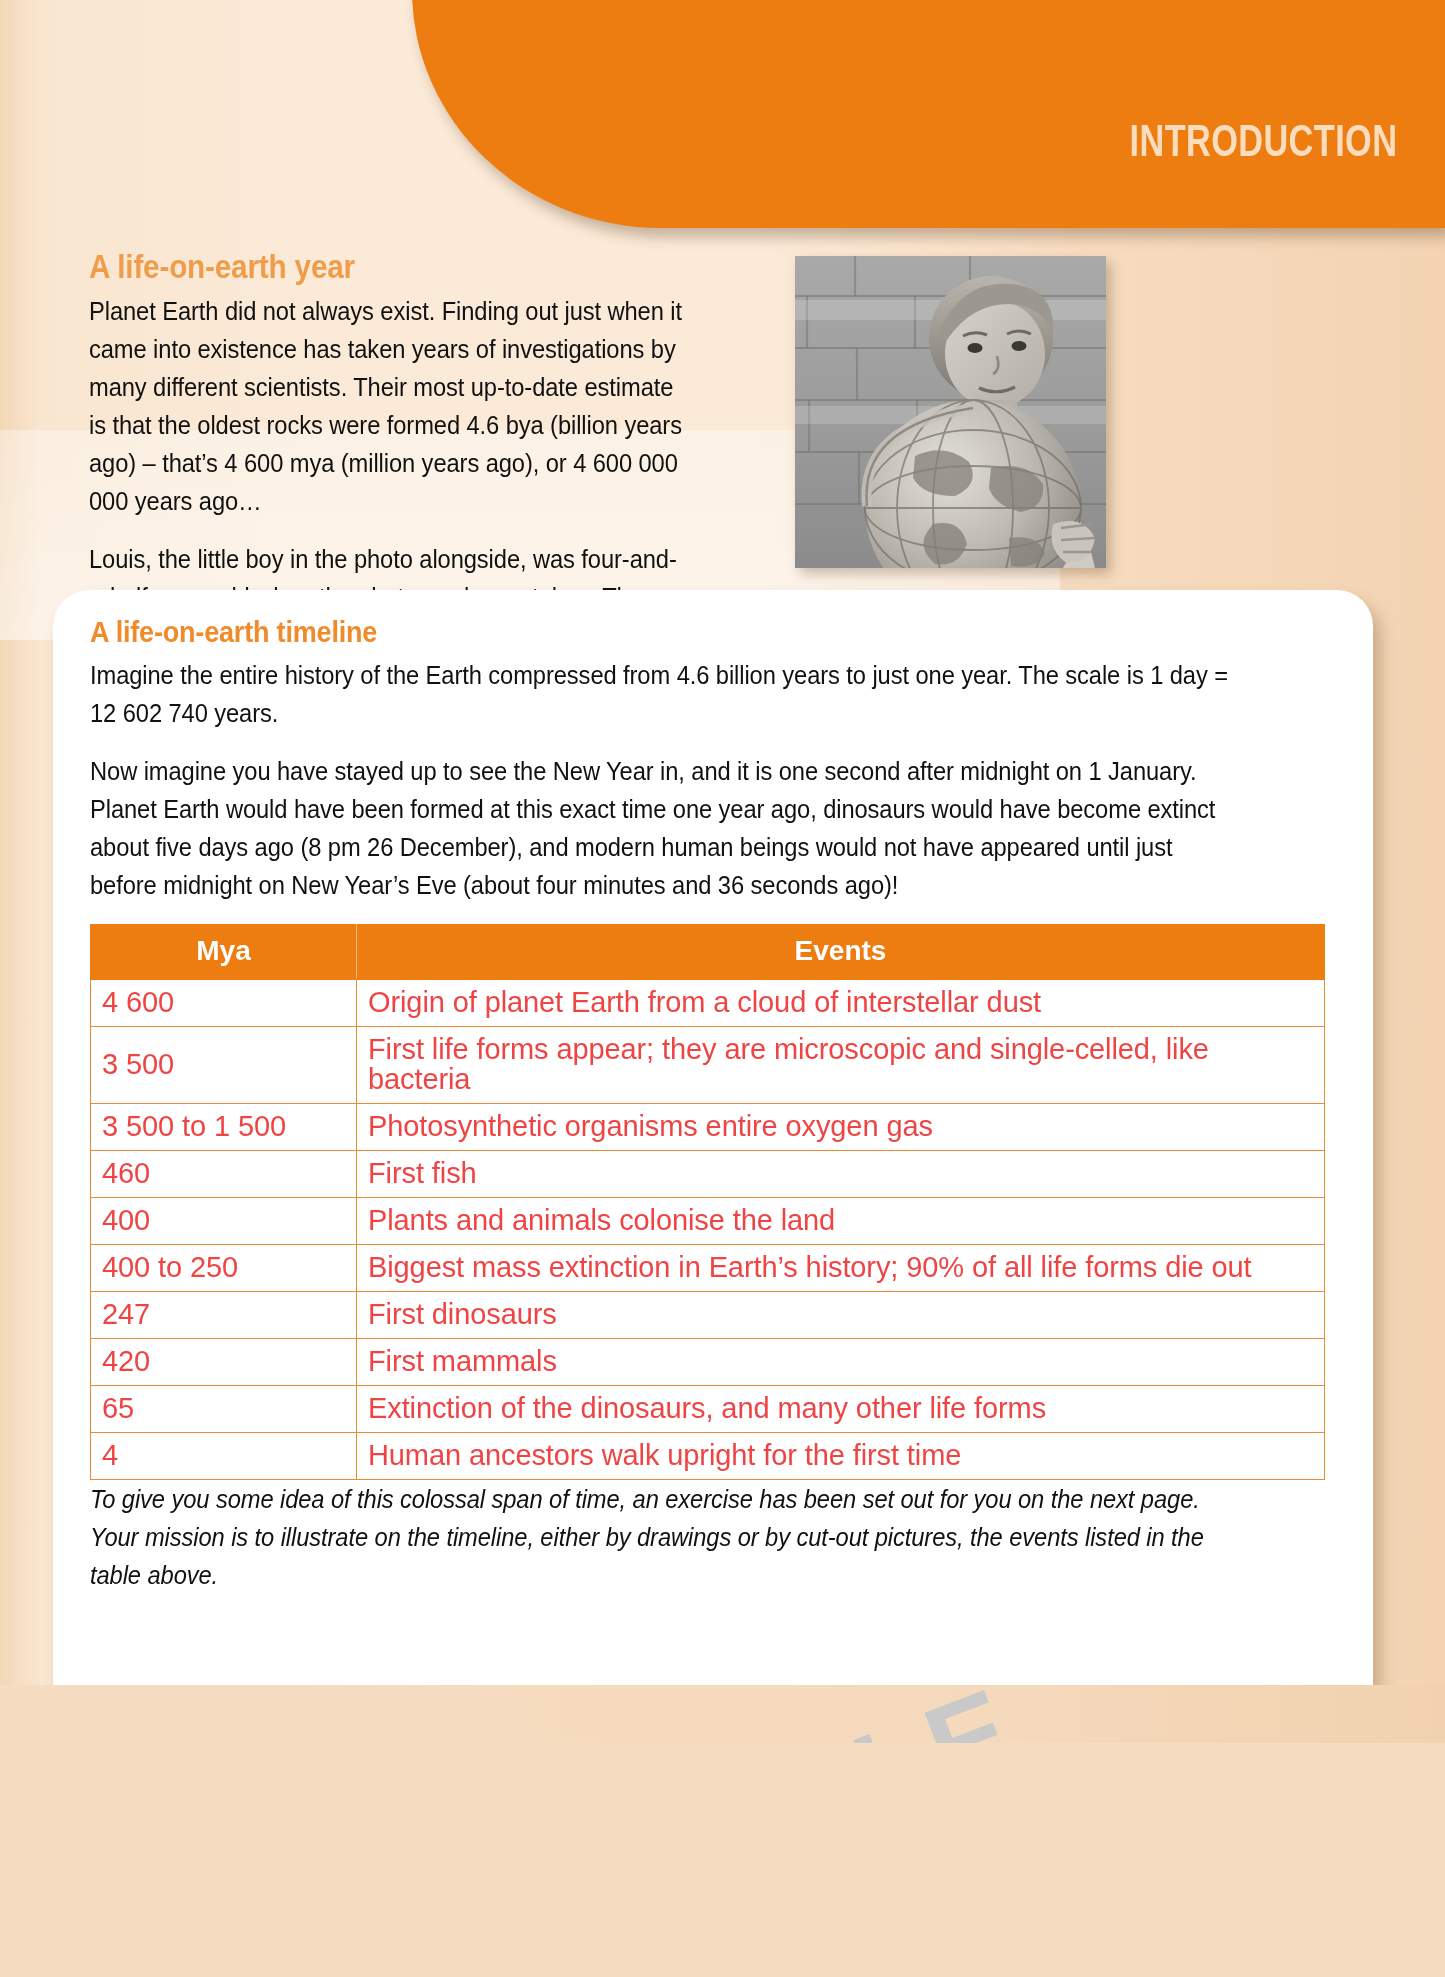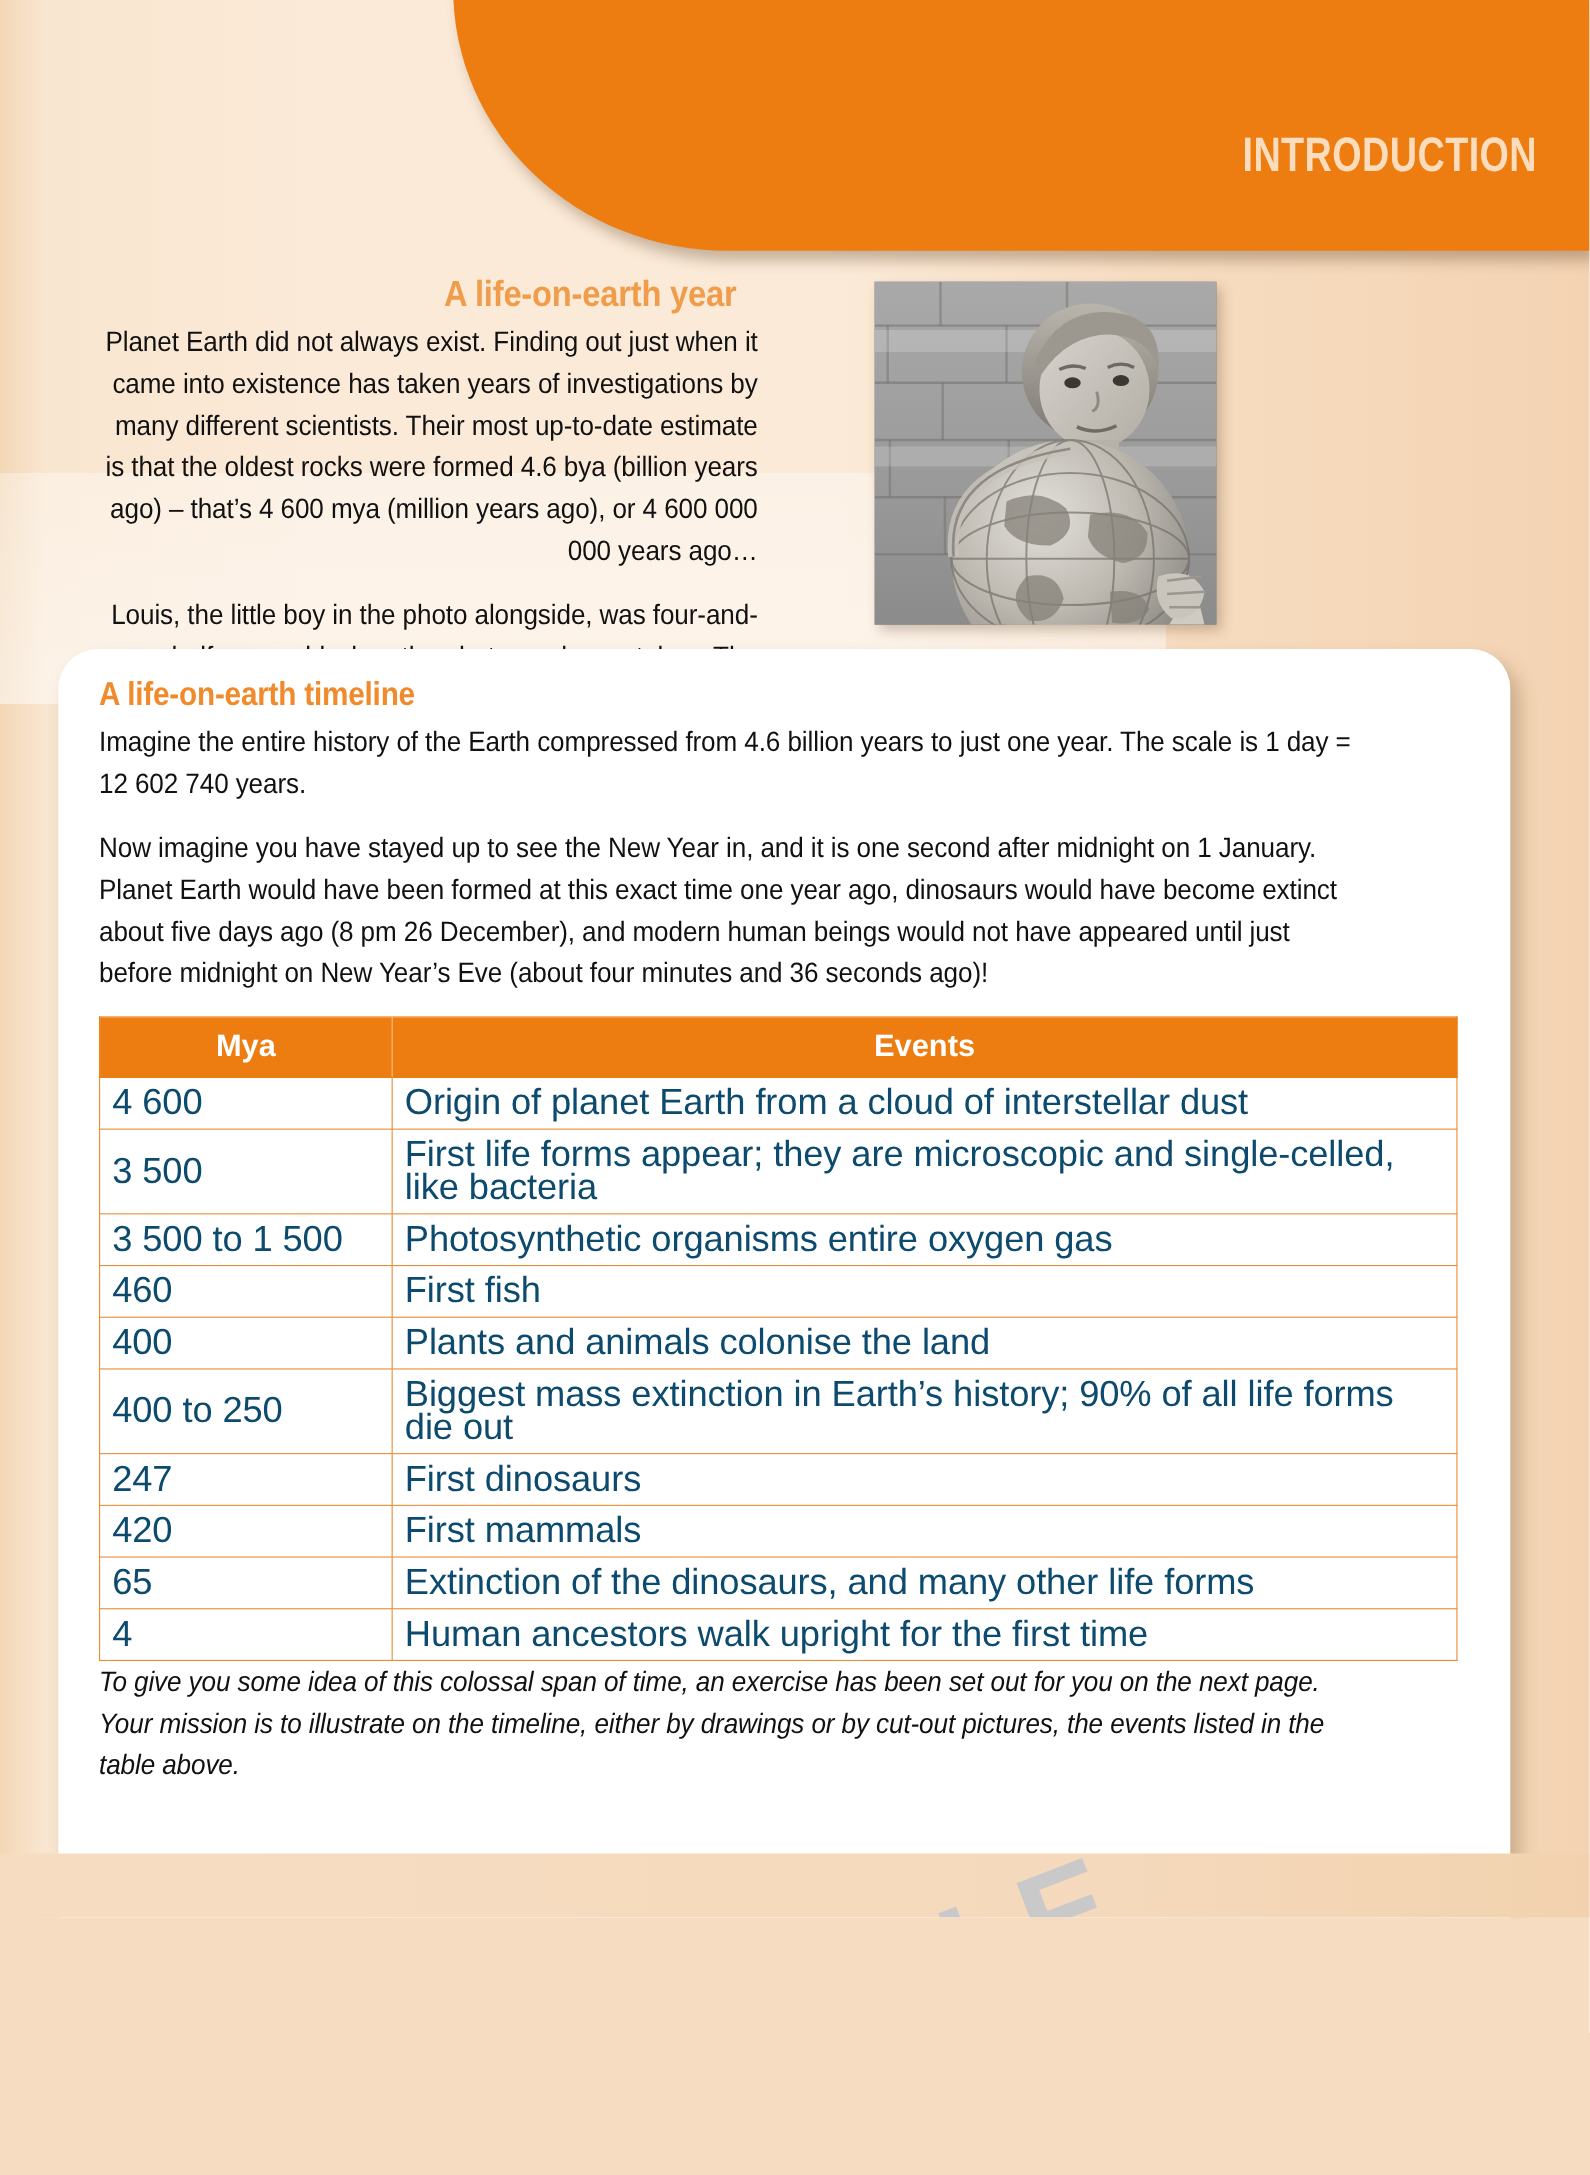--- a/index.html
+++ b/index.html
@@ -72,21 +72,20 @@
   .header-title::first-letter {
     font-size: 1.0em;
   }
 
   
   .intro {
     position: absolute;
     left: 89px;
     top: 248px;
     width: 1270px;
-    text-align: right;
   }
   .intro-col {
     width: 645px;
   }
   h2.head-light {
     margin: 0 0 6px 0;
     color: #ef9d4a;
     font-size: 33px;
     font-weight: bold;
     font-family: "Liberation Sans Narrow", "Liberation Sans", sans-serif;
@@ -186,23 +185,23 @@
     font-size: 28px;
     font-weight: bold;
     font-family: "Liberation Sans Narrow", "Liberation Sans", sans-serif;
     padding: 10px 6px 12px 6px;
     text-align: center;
     border: 1px solid #ee7d11;
   }
   table.timeline th.th-mya { width: 253px; border-right: 1px solid #f6b878; }
   table.timeline td {
     border: 1px solid #e98c36;
-    font-size: 33px;
+    font-size: 29px;
     line-height: 30px;
-    color: #0c4a6e;
+    color: #ef4444;
     padding: 7px 11px 9px 11px;
     font-family: "Liberation Sans Narrow", "Liberation Sans", sans-serif;
     background: transparent;
     letter-spacing: -0.1px;
   }
   table.timeline td.c-mya { width: 253px; }
   table.timeline td em { font-style: italic; }
 
   .closing {
     position: relative;

